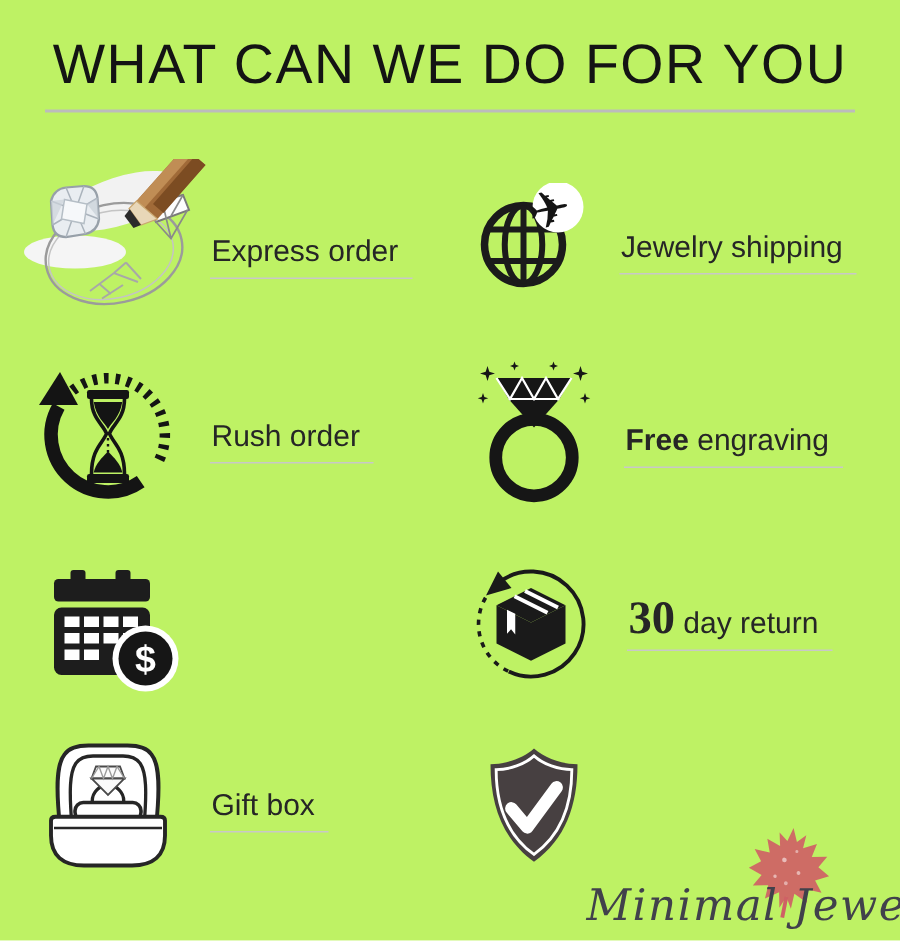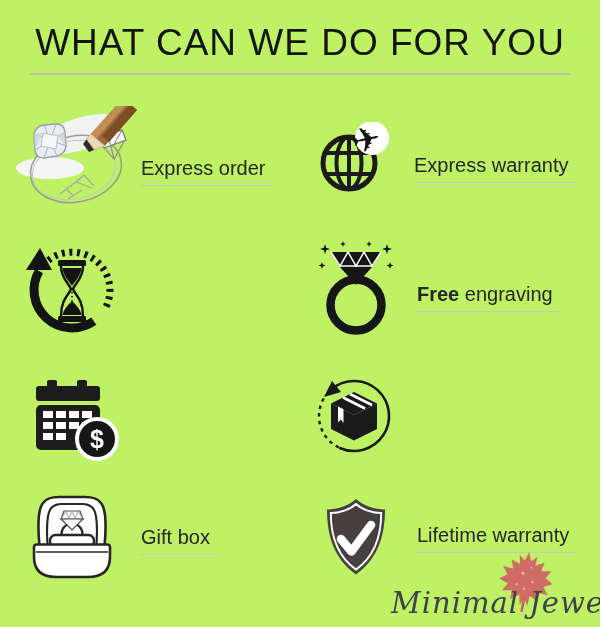--- a/index.html
+++ b/index.html
@@ -69,36 +69,39 @@
       <circle cx="34" cy="41" r="26" fill="none" stroke="#1b1b1b" stroke-width="5"></circle>
       <line x1="9" y1="31" x2="59" y2="31" stroke="#1b1b1b" stroke-width="4"></line>
       <line x1="11" y1="52" x2="57" y2="52" stroke="#1b1b1b" stroke-width="4"></line>
       <ellipse cx="34" cy="41" rx="12.5" ry="26" fill="none" stroke="#1b1b1b" stroke-width="4"></ellipse>
       <line x1="34" y1="15" x2="34" y2="67" stroke="#1b1b1b" stroke-width="4"></line>
       <circle cx="57" cy="16" r="17" fill="#ffffff"></circle>
       <text x="37" y="29" font-size="34" fill="#151515" font-family="DejaVu Sans" transform="rotate(-12 54 18)">✈</text>
     </svg>
   </div>
   <div class="label" style="left:413px;top:153px;">
-    <span>Express warranty</span>
+    <span>Jewelry shipping</span>
   </div>
 
   <div class="icon" style="left:20px;top:242px;">
     <svg width="104" height="100" viewBox="0 0 104 100">
       <path d="M22.9,23.6 A38,38 0 0 1 84.9,67" fill="none" stroke="#141414" stroke-width="7" stroke-dasharray="3 4.6"></path>
       <path d="M73.8,79.1 A38,38 0 0 1 19.1,29" fill="none" stroke="#141414" stroke-width="9"></path>
       <polygon points="20,6 6,28 32,28" fill="#141414"></polygon>
       <rect x="38" y="18" width="28" height="6" rx="1.5" fill="#141414"></rect>
       <rect x="38" y="74" width="28" height="6" rx="1.5" fill="#141414"></rect>
       <path d="M41,24 C41,37 49,41 51,47 C49,53 41,57 41,74" fill="none" stroke="#141414" stroke-width="2.4"></path>
       <path d="M63,24 C63,37 55,41 53,47 C55,53 63,57 63,74" fill="none" stroke="#141414" stroke-width="2.4"></path>
       <path d="M42.5,26 L61.5,26 C60,36 54,40 52,44 C50,40 44,36 42.5,26 Z" fill="#141414"></path>
       <path d="M52,59 C56,63 60.5,67.5 61.5,73 L42.5,73 C43.5,67.5 48,63 52,59 Z" fill="#141414"></path>
       <line x1="52" y1="46" x2="52" y2="60" stroke="#141414" stroke-width="1.6" stroke-dasharray="1.6 2.4"></line>
     </svg>
+  </div>
+  <div class="label" style="left:140px;top:279px;">
+    <span>Rush order</span>
   </div>
 
   <div class="icon" style="left:318px;top:240px;">
     <svg width="76" height="96" viewBox="0 0 76 96">
       <circle cx="38" cy="65" r="25.5" fill="none" stroke="#161616" stroke-width="8.5"></circle>
       <polygon points="13,12 63,12 55,26 21,26" fill="#161616"></polygon>
       <polygon points="21,26 55,26 38,45" fill="#161616"></polygon>
       <polyline points="13,12 22,26 30,12 38,26 46,12 54,26 63,12" fill="none" stroke="#ffffff" stroke-width="1.5"></polyline>
       <line x1="21" y1="26" x2="55" y2="26" stroke="#ffffff" stroke-width="1.3"></line>
       <path d="M7,4 L8.2,7.8 L12,9 L8.2,10.2 L7,14 L5.8,10.2 L2,9 L5.8,7.8 Z" fill="#161616"></path>
@@ -141,20 +144,23 @@
       <path d="M25.2,71.7 A35,35 0 1 0 18.5,12.4" fill="none" stroke="#1a1a1a" stroke-width="2.6"></path>
       <polygon points="10,21 18,5 27,16" fill="#1a1a1a"></polygon>
       <polygon points="40,16 63,27.5 40,39 17,27.5" fill="#1a1a1a"></polygon>
       <polygon points="63,27.5 63,53 40,64.5 40,39" fill="#1a1a1a"></polygon>
       <polygon points="17,27.5 17,53 40,64.5 40,39" fill="#1a1a1a"></polygon>
       <line x1="29" y1="21.5" x2="51" y2="32.5" stroke="#ffffff" stroke-width="2.6"></line>
       <line x1="36" y1="18" x2="58" y2="29" stroke="#ffffff" stroke-width="2.6"></line>
       <polygon points="24,30.5 29.5,33.2 29.5,47 26.7,43.5 24,46.5" fill="#ffffff"></polygon>
     </svg>
   </div>
+  <div class="label" style="left:418px;top:396px;">
+    <span class="big">30</span><span> day return</span>
+  </div>
 
   <div class="icon" style="left:26px;top:489px;">
     <svg width="92" height="94" viewBox="0 0 92 94">
       <path d="M14,62 C11,34 12,20 17,14 C20,9.5 26,8 33,8 L59,8 C66,8 72,9.5 75,14 C80,20 81,34 78,62" fill="#ffffff" stroke="#262626" stroke-width="2.6"></path>
       <path d="M22,62 C20,38 20.5,26 24.5,20 C27,16.5 31,15 36,15 L56,15 C61,15 65,16.5 67.5,20 C71.5,26 72,38 70,62" fill="#ffffff" stroke="#262626" stroke-width="2.2"></path>
       <circle cx="46" cy="45" r="10.5" fill="none" stroke="#262626" stroke-width="2.2"></circle>
       <polygon points="38,22 54,22 57,30 35,30" fill="#fafafa" stroke="#4a4a4a" stroke-width="1.2"></polygon>
       <polygon points="35,30 57,30 46,41" fill="#fafafa" stroke="#4a4a4a" stroke-width="1.2"></polygon>
       <polyline points="35,30 40,22 43,30 46,22 49,30 52,22 57,30" fill="none" stroke="#9a9a9a" stroke-width="0.9"></polyline>
       <rect x="24" y="46" width="44" height="12" rx="5.5" fill="#ffffff" stroke="#262626" stroke-width="2.4"></rect>
@@ -166,23 +172,20 @@
     <span>Gift box</span>
   </div>
 
   <div class="icon" style="left:320px;top:496px;">
     <svg width="72" height="82" viewBox="0 0 72 82">
       <path d="M36,3 C43,9.5 55,13.5 65,13.5 C65,41 57,63.5 36,78.5 C15,63.5 7,41 7,13.5 C17,13.5 29,9.5 36,3 Z" fill="#474041"></path>
       <path d="M36,3 C43,9.5 55,13.5 65,13.5 C65,41 57,63.5 36,78.5 C15,63.5 7,41 7,13.5 C17,13.5 29,9.5 36,3 Z" fill="none" stroke="#ffffff" stroke-width="2.2" transform="translate(36,41) scale(0.87) translate(-36,-41)"></path>
       <polyline points="21,43 31.5,55.5 51,29" fill="none" stroke="#ffffff" stroke-width="8.5" stroke-linecap="round" stroke-linejoin="round"></polyline>
     </svg>
   </div>
-  <div class="label" style="left:416px;top:523px;">
-    <span>Lifetime warranty</span>
-  </div>
 
   <div class="leaf">
     <svg width="64" height="66" viewBox="0 0 100 103" transform="rotate(6)">
       <path d="M50,6 L55,20 L64,12 L62,26 L76,20 L72,34 L88,32 L80,44 L92,52 L78,58 L86,70 L70,68 L72,82 L58,74 L56,90 L50,78 L44,90 L42,74 L28,82 L30,68 L14,70 L22,58 L8,52 L20,44 L12,32 L28,34 L24,20 L38,26 L36,12 L45,20 Z" fill="#cf6165" opacity="0.92"></path>
       <path d="M50,78 L48,100" stroke="#cf6165" stroke-width="4" fill="none"></path>
       <circle cx="44" cy="40" r="2.4" fill="#ffffff" opacity="0.55"></circle>
       <circle cx="60" cy="52" r="2" fill="#ffffff" opacity="0.5"></circle>
       <circle cx="36" cy="58" r="1.8" fill="#ffffff" opacity="0.5"></circle>
       <circle cx="56" cy="30" r="1.6" fill="#ffffff" opacity="0.45"></circle>
       <circle cx="48" cy="64" r="2" fill="#ffffff" opacity="0.45"></circle>

